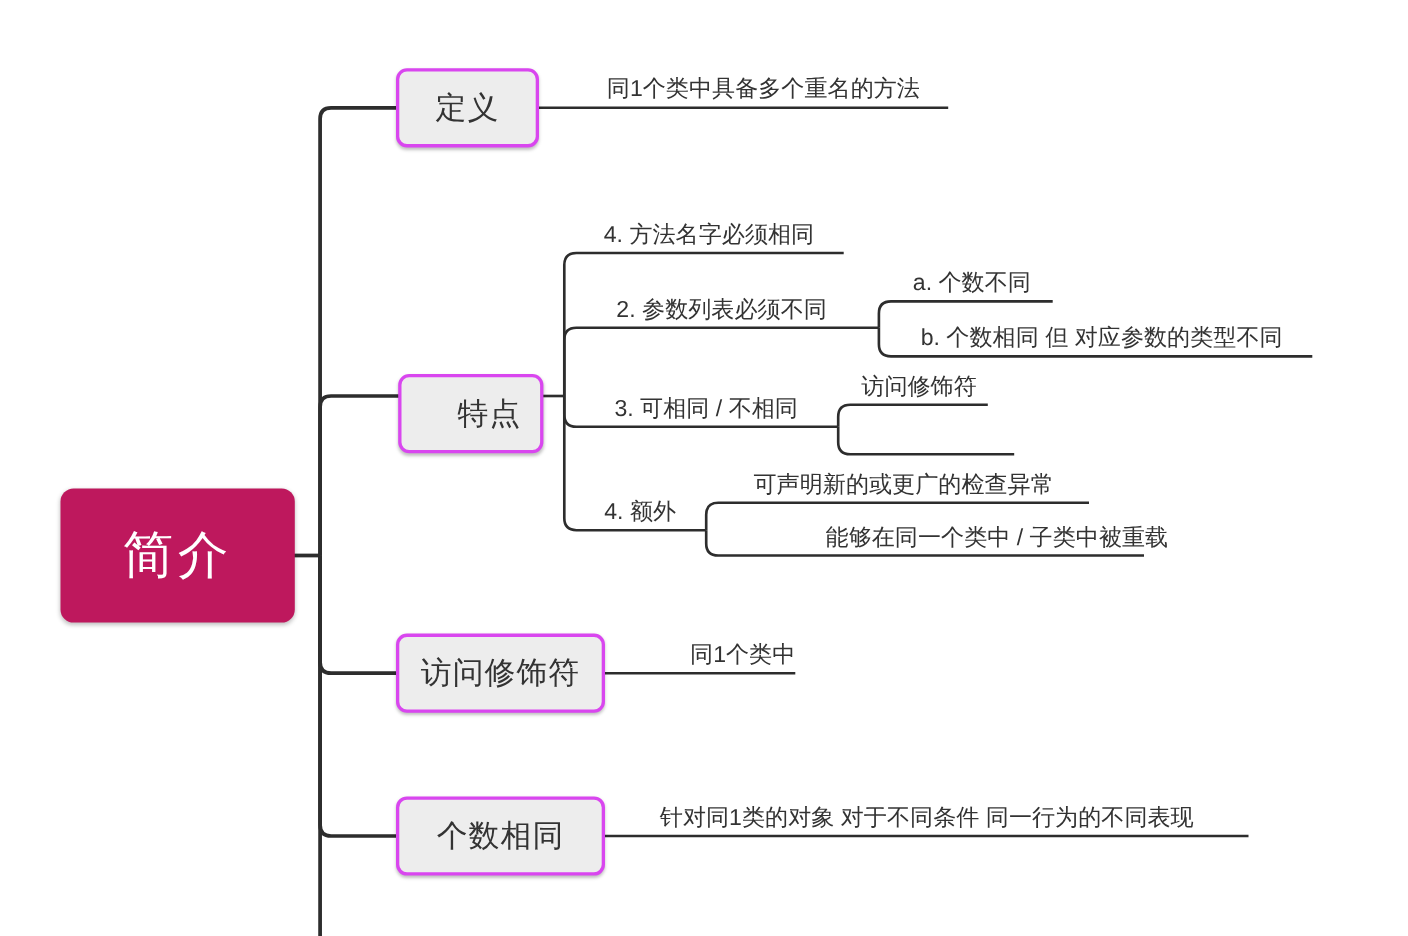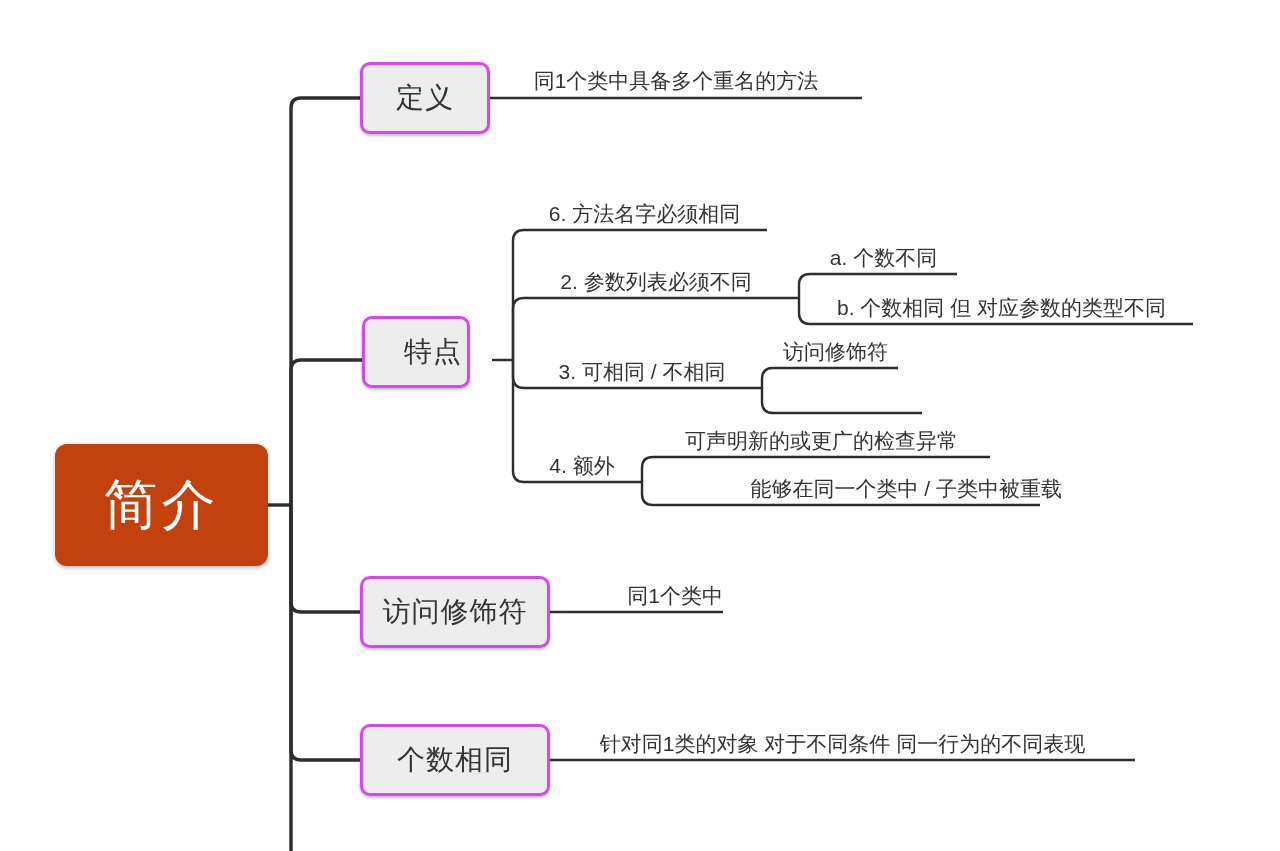--- a/index.html
+++ b/index.html
@@ -7,21 +7,21 @@
   .canvas{position:relative;width:1280px;height:851px;overflow:hidden;background:#ffffff;}
   svg.links{position:absolute;left:0;top:0;}
   .topic-box{
     position:absolute;display:flex;align-items:center;justify-content:center;
     background:#ededed;border:3px solid #d946ef;border-radius:10px;
     box-sizing:border-box;color:#333333;font-size:28px;letter-spacing:1px;
     box-shadow:0 2px 3px rgba(0,0,0,.25);
   }
   .root-box{
     position:absolute;display:flex;align-items:center;justify-content:center;
-    background:#c2410c;border-radius:12px;color:#ffffff;font-size:54px;
+    background:#be185d;border-radius:12px;color:#ffffff;font-size:46px;
     letter-spacing:4px;font-weight:500;box-shadow:0 2px 4px rgba(0,0,0,.25);
   }
   .linelabel{
     position:absolute;height:30px;line-height:30px;text-align:center;
     color:#333333;font-size:21px;white-space:nowrap;
   }
 </style>
 </head>
 <body>
 
@@ -56,33 +56,33 @@
     </g>
   </svg>
 
   <div class="root-box" style="left:55px;top:444px;width:213px;height:122px;">
     <span>简介</span>
   </div>
 
   <div class="topic-box" style="left:360px;top:62px;width:130px;height:72px;">
     <span>定义</span>
   </div>
-  <div class="topic-box" style="left:362px;top:316px;width:108px;height:72px;padding-left:34px;">
+  <div class="topic-box" style="left:362px;top:340px;width:132px;height:72px;padding-left:34px;">
     <span>特点</span>
   </div>
   <div class="topic-box" style="left:360px;top:576px;width:190px;height:72px;">
     <span>访问修饰符</span>
   </div>
   <div class="topic-box" style="left:360px;top:724px;width:190px;height:72px;">
     <span>个数相同</span>
   </div>
 
-  <div class="linelabel" style="left:490px;top:66px;width:372px;">同1个类中具备多个重名的方法</div>
+  <div class="linelabel" style="left:490px;top:66px;width:372px;padding-left:18px;">同1个类中具备多个重名的方法</div>
 
-  <div class="linelabel" style="left:522px;top:199px;width:245px;">6. 方法名字必须相同</div>
+  <div class="linelabel" style="left:522px;top:199px;width:245px;">4. 方法名字必须相同</div>
 
   <div class="linelabel" style="left:522px;top:267px;width:268px;">2. 参数列表必须不同</div>
 
   <div class="linelabel" style="left:810px;top:243px;width:147px;">a. 个数不同</div>
 
   <div class="linelabel" style="left:810px;top:293px;width:383px;">b. 个数相同 但 对应参数的类型不同</div>
 
   <div class="linelabel" style="left:522px;top:357px;width:240px;">3. 可相同 / 不相同</div>
 
   <div class="linelabel" style="left:773px;top:337px;width:125px;">访问修饰符</div>

